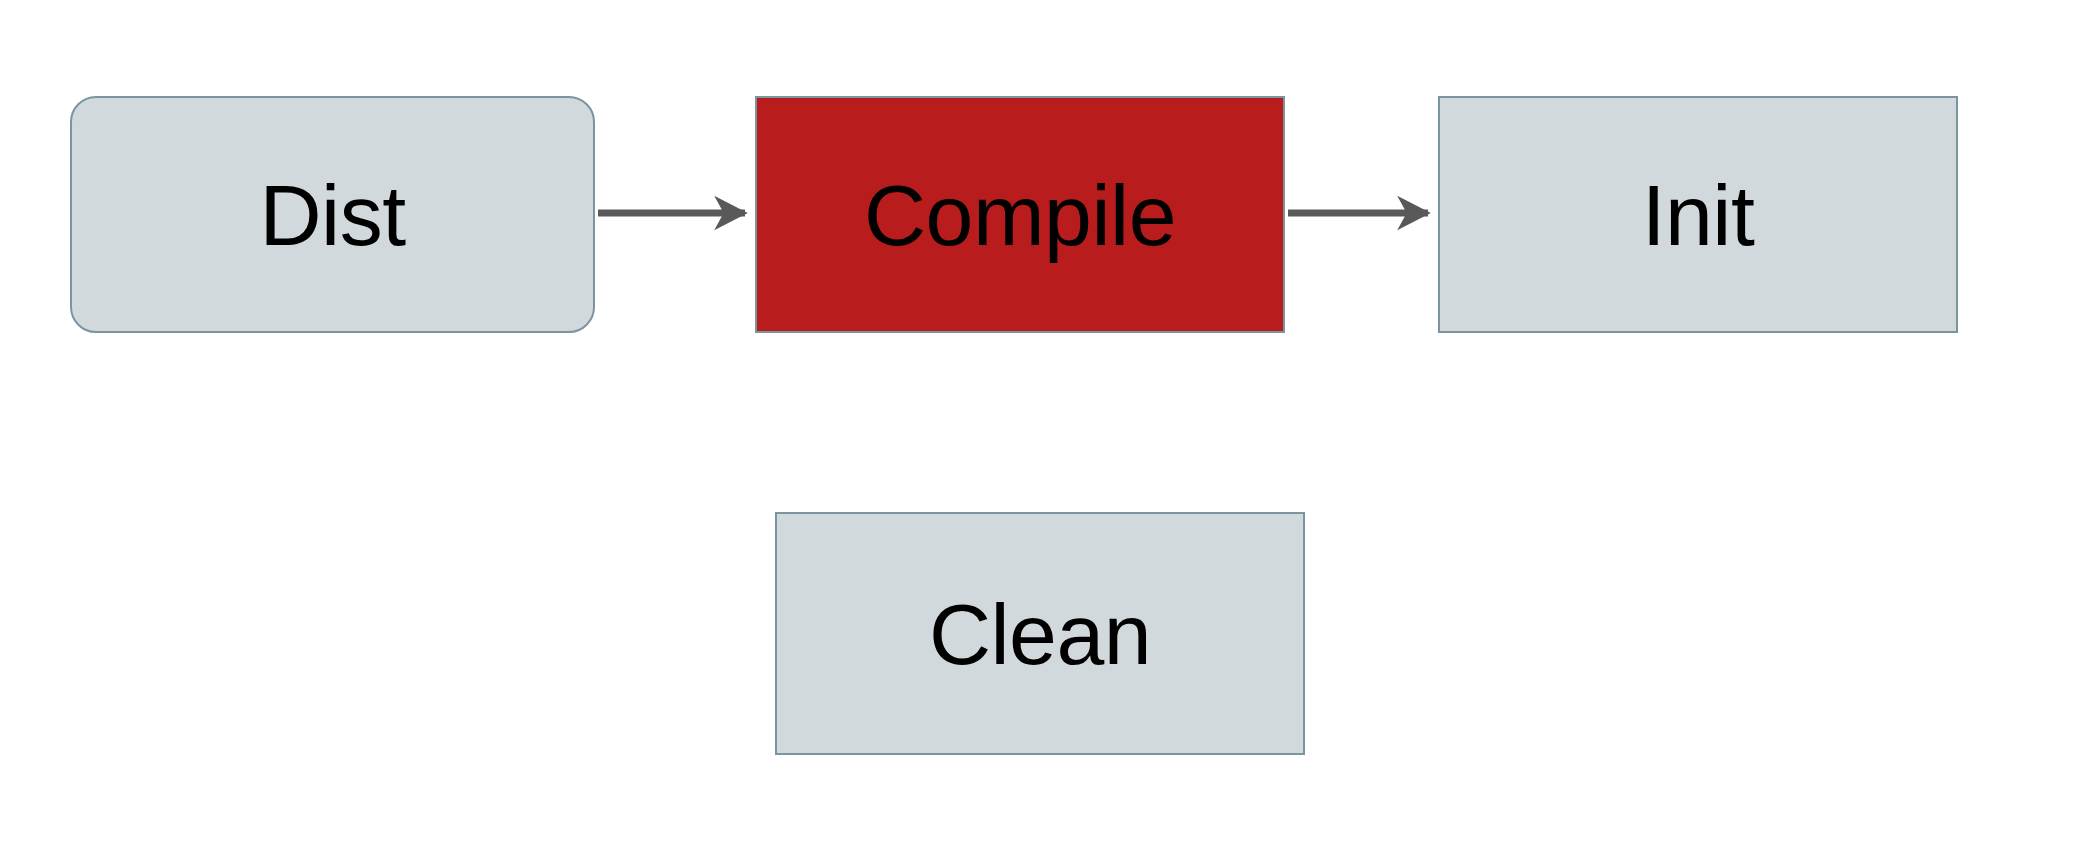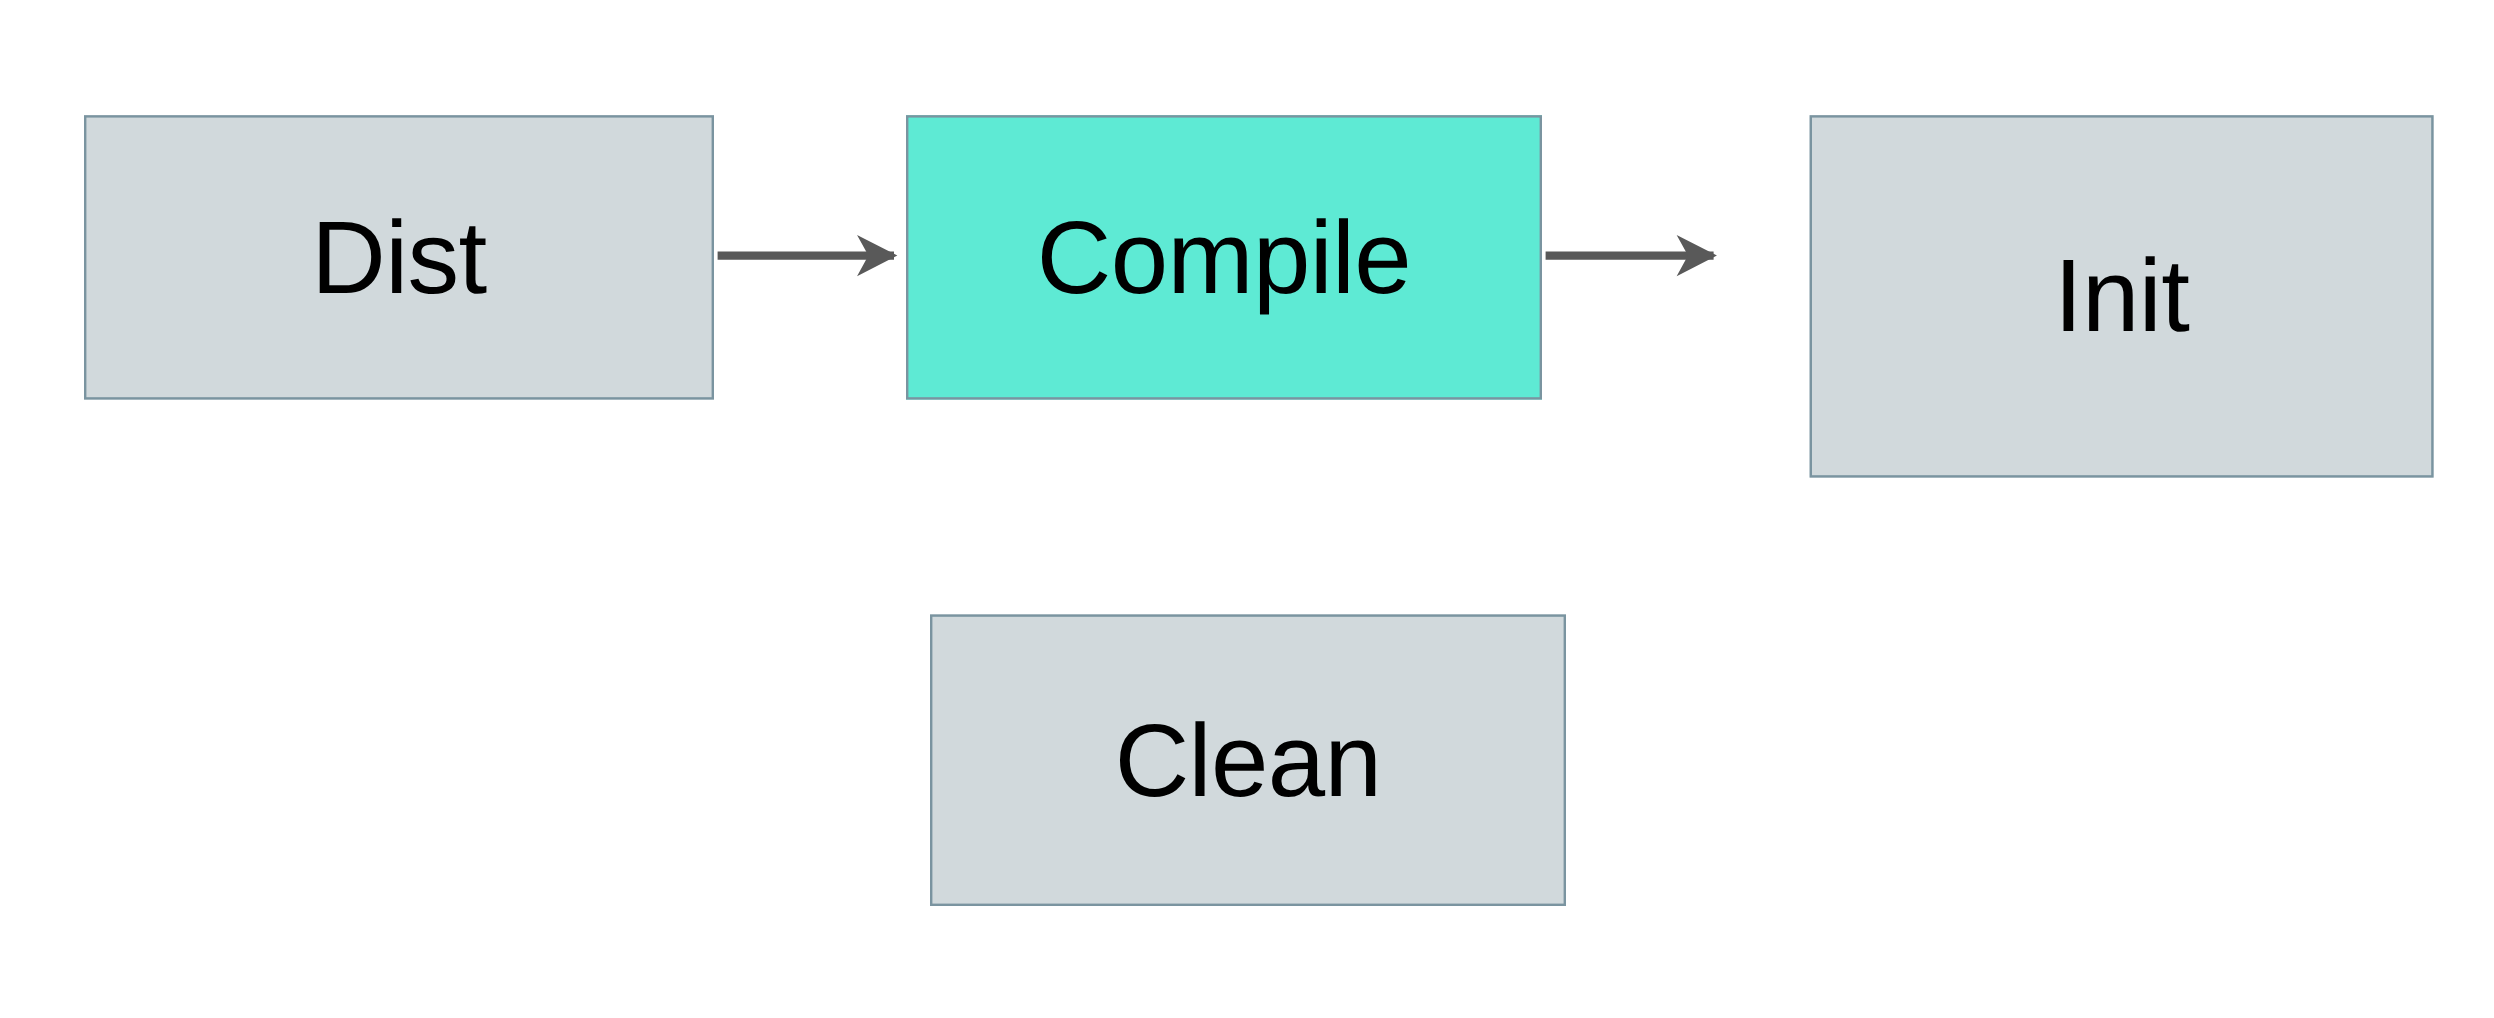--- a/index.html
+++ b/index.html
@@ -57,29 +57,29 @@
   <svg class="edge-layer" viewBox="0 0 2078 848" width="2078" height="848" xmlns="http://www.w3.org/2000/svg">
     <defs>
       <marker id="swallowtail" markerWidth="5.2" markerHeight="5.2" refX="4.6" refY="2.6" orient="auto" markerUnits="strokeWidth">
         <path d="M 0.2 0.15 L 5.0 2.6 L 0.2 5.05 L 1.55 2.6 Z" fill="#595959"></path>
       </marker>
     </defs>
     <line class="edge-path" x1="598" y1="213" x2="745" y2="213" stroke="#595959" stroke-width="7" marker-end="url(#swallowtail)"></line>
     <line class="edge-path" x1="1288" y1="213" x2="1428" y2="213" stroke="#595959" stroke-width="7" marker-end="url(#swallowtail)"></line>
   </svg>
 
-  <div class="node" id="node-dist" style="left: 70px; top: 96px; width: 525px; height: 237px; background: rgb(209, 217, 220); border-color: rgb(122, 148, 160); border-width: 2px;">
+  <div class="node" id="node-dist" style="left: 70px; top: 96px; width: 525px; height: 237px; background: rgb(209, 217, 220); border-color: rgb(122, 148, 160); border-width: 2px; border-radius: 26px;">
     <span class="node-label" style="color: rgb(0, 0, 0);">Dist</span>
   </div>
 
-  <div class="node" id="node-compile" style="left: 755px; top: 96px; width: 530px; height: 237px; background: #5eead4; border-color: rgb(122, 148, 160); border-width: 2px;">
+  <div class="node" id="node-compile" style="left: 755px; top: 96px; width: 530px; height: 237px; background: #b91c1c; border-color: rgb(122, 148, 160); border-width: 2px;">
     <span class="node-label" style="color: rgb(0, 0, 0);">Compile</span>
   </div>
 
-  <div class="node" id="node-init" style="left: 1508px; top: 96px; width: 520px; height: 302px; background: rgb(209, 217, 220); border-color: rgb(122, 148, 160); border-width: 2px;">
+  <div class="node" id="node-init" style="left: 1438px; top: 96px; width: 520px; height: 237px; background: rgb(209, 217, 220); border-color: rgb(122, 148, 160); border-width: 2px;">
     <span class="node-label" style="color: rgb(0, 0, 0);">Init</span>
   </div>
 
   <div class="node" id="node-clean" style="left: 755px; top: 512px; width: 530px; height: 243px; background: rgb(209, 217, 220); border-color: rgb(122, 148, 160); border-width: 2px; margin-left: 20px;">
     <span class="node-label" style="color: rgb(0, 0, 0);">Clean</span>
   </div>
 
 </div>
 
 </body></html>

